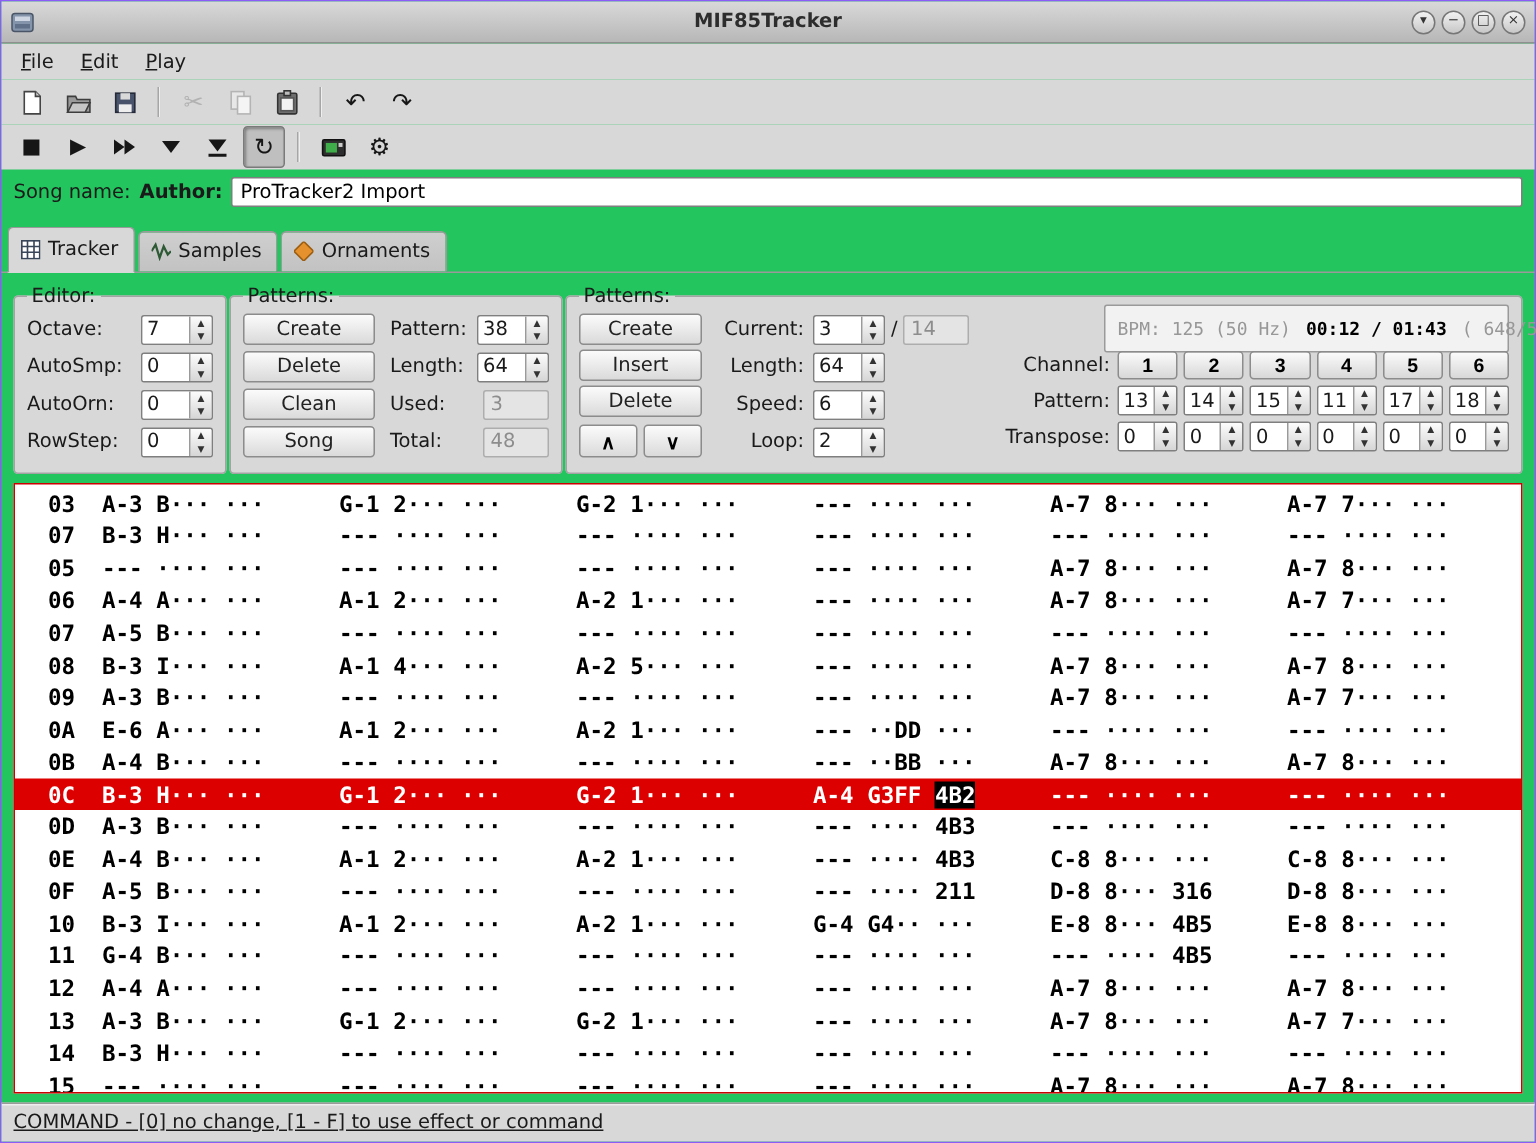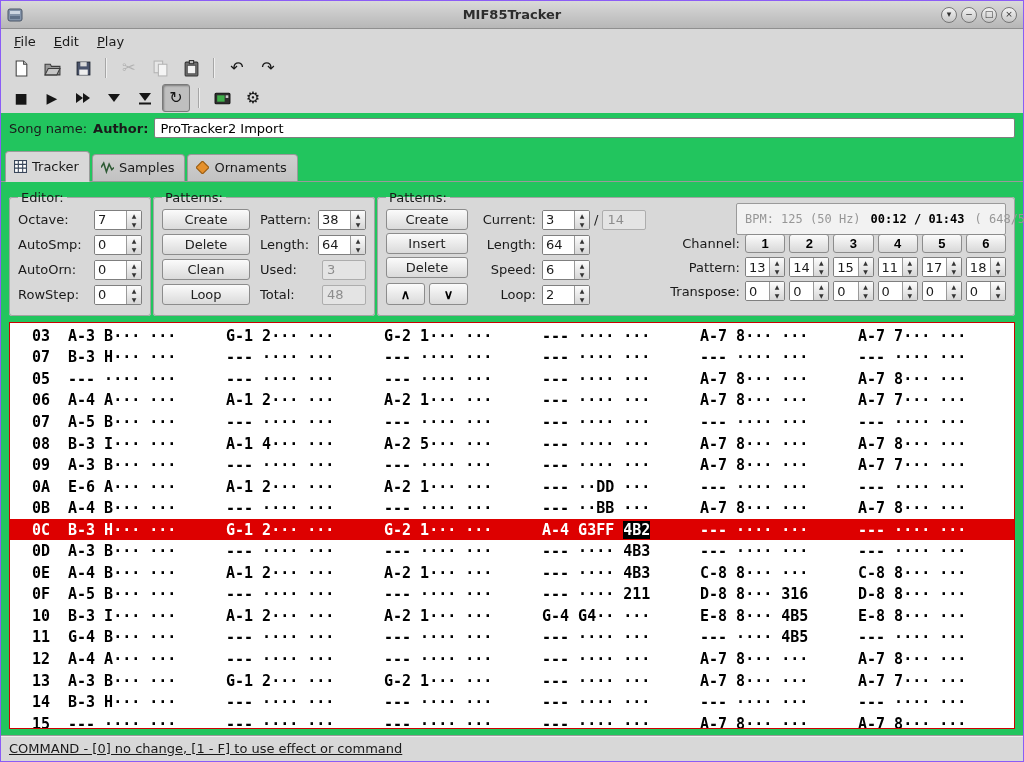--- a/index.html
+++ b/index.html
@@ -328,21 +328,21 @@
         </div>
     </fieldset>
 
     <fieldset class="fs-patterns">
       <legend>Patterns:</legend>
       <div class="twocol">
         <div class="btncol">
           <button class="gbtn">Create</button>
           <button class="gbtn">Delete</button>
           <button class="gbtn">Clean</button>
-          <button class="gbtn">Loop</button>
+          <button class="gbtn">Song</button>
         </div>
         <div class="fldcol">
           <div class="frow">
               <span>Pattern:</span>
               <span class="spin">
                 <span class="sval">38</span>
                 <span class="sarr">
                   <span class="au">▲</span>
                   <span class="ad">▼</span>
                 </span>

